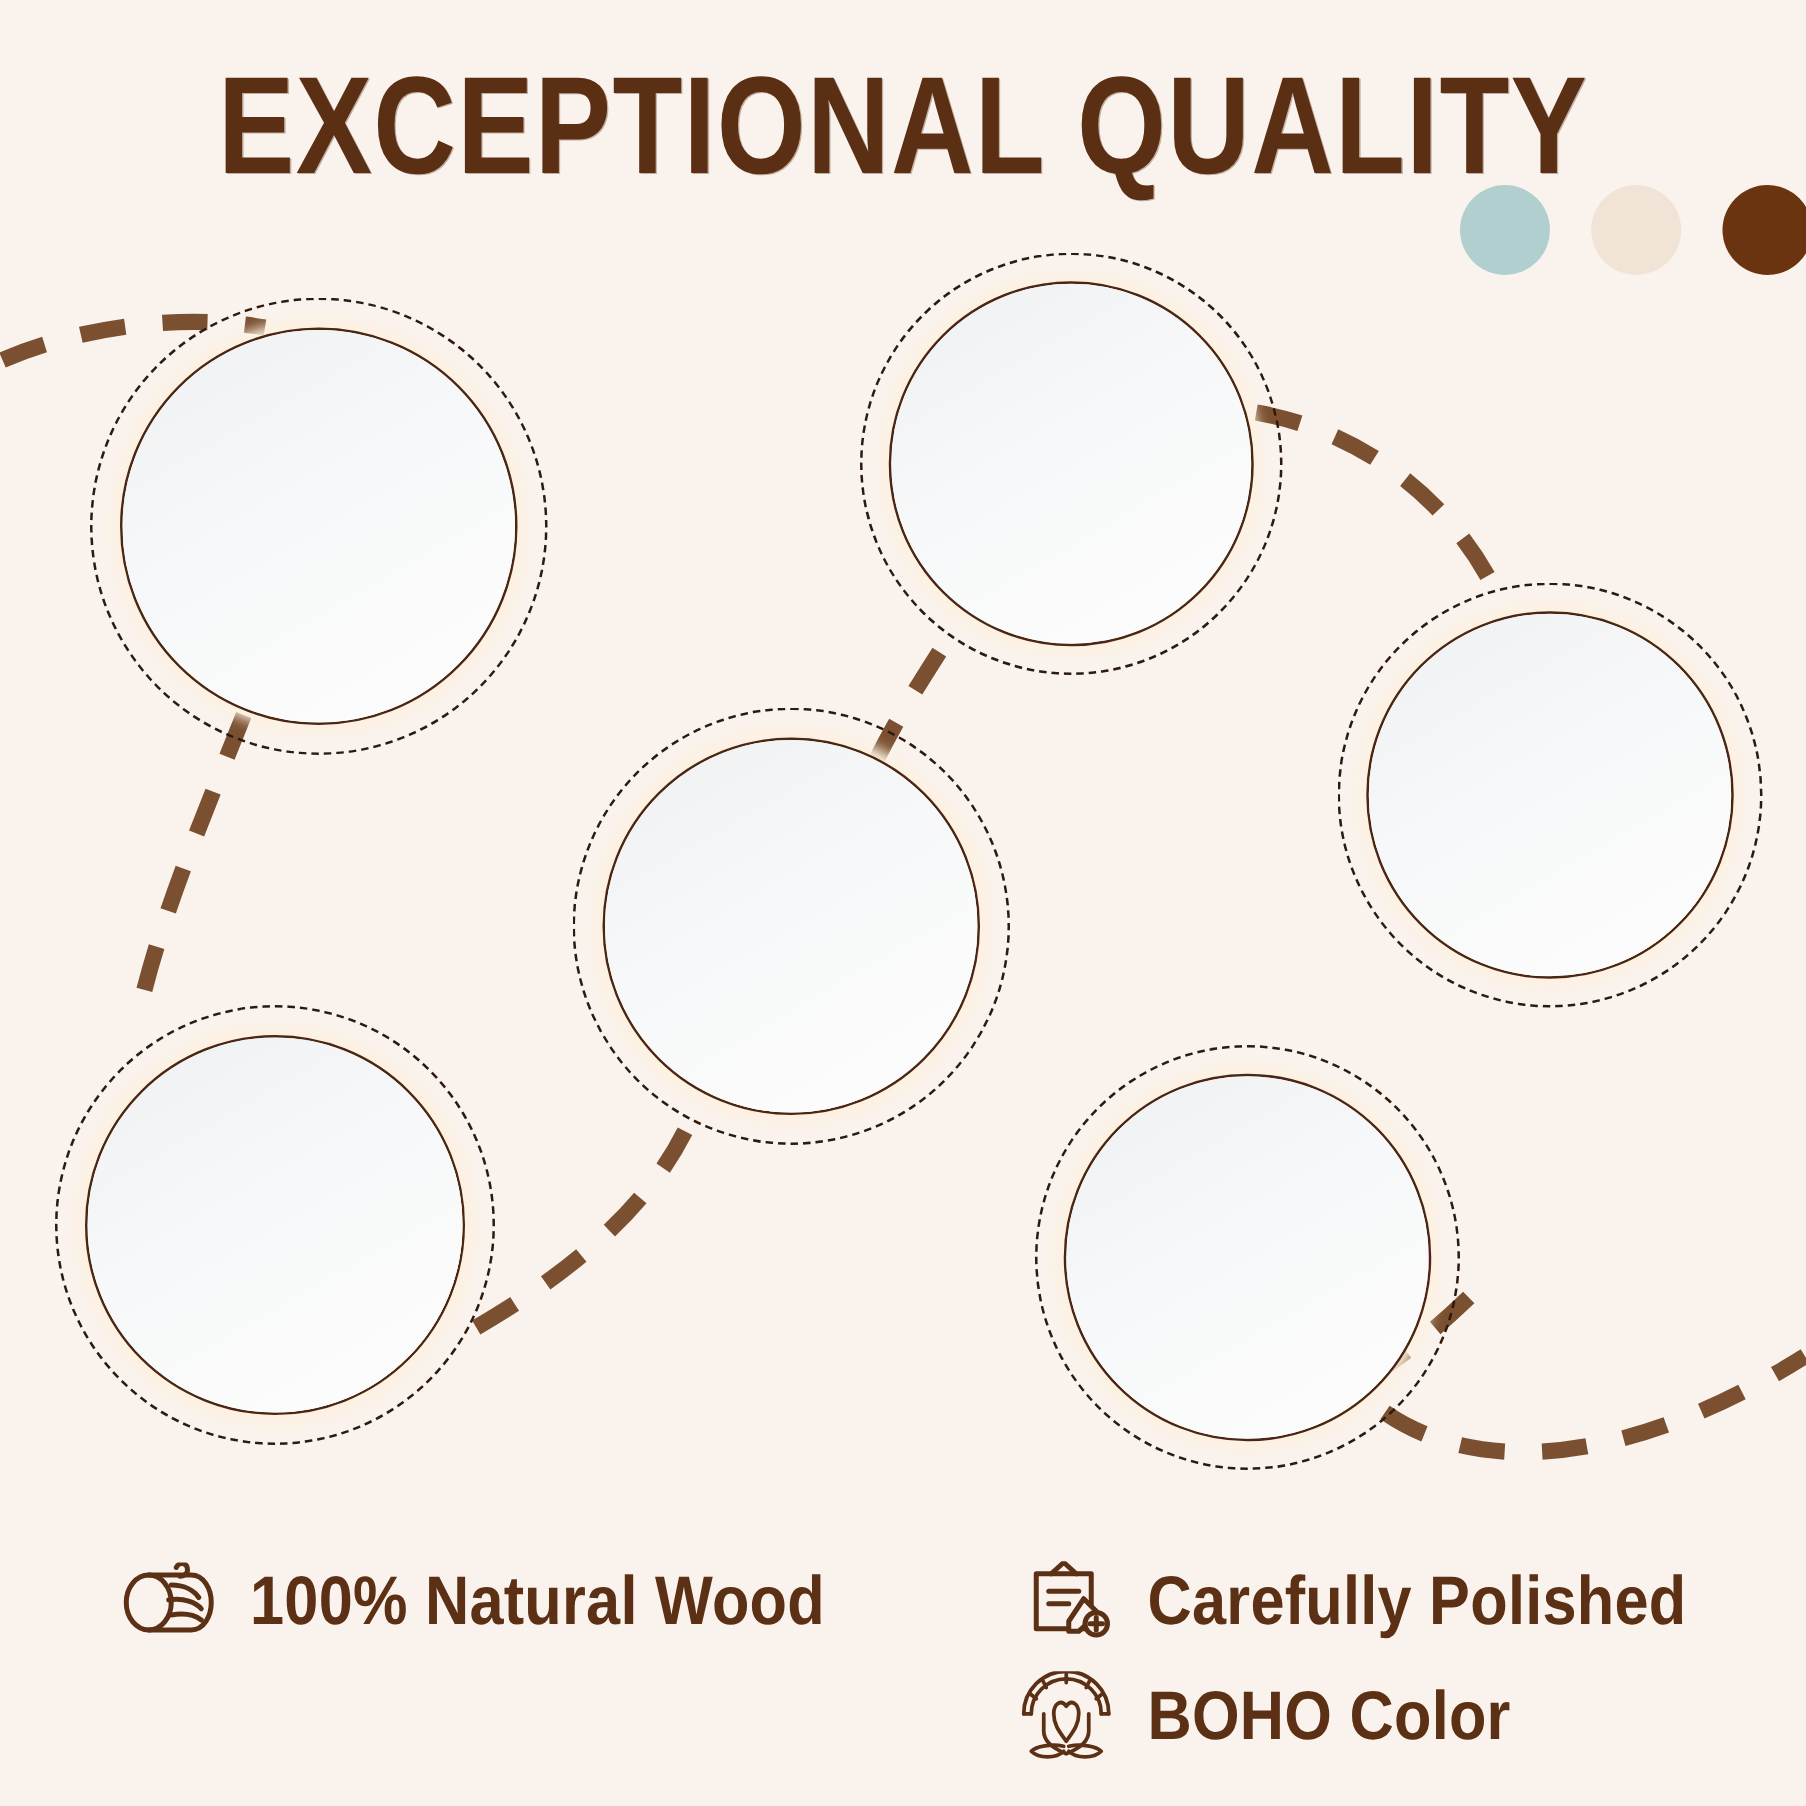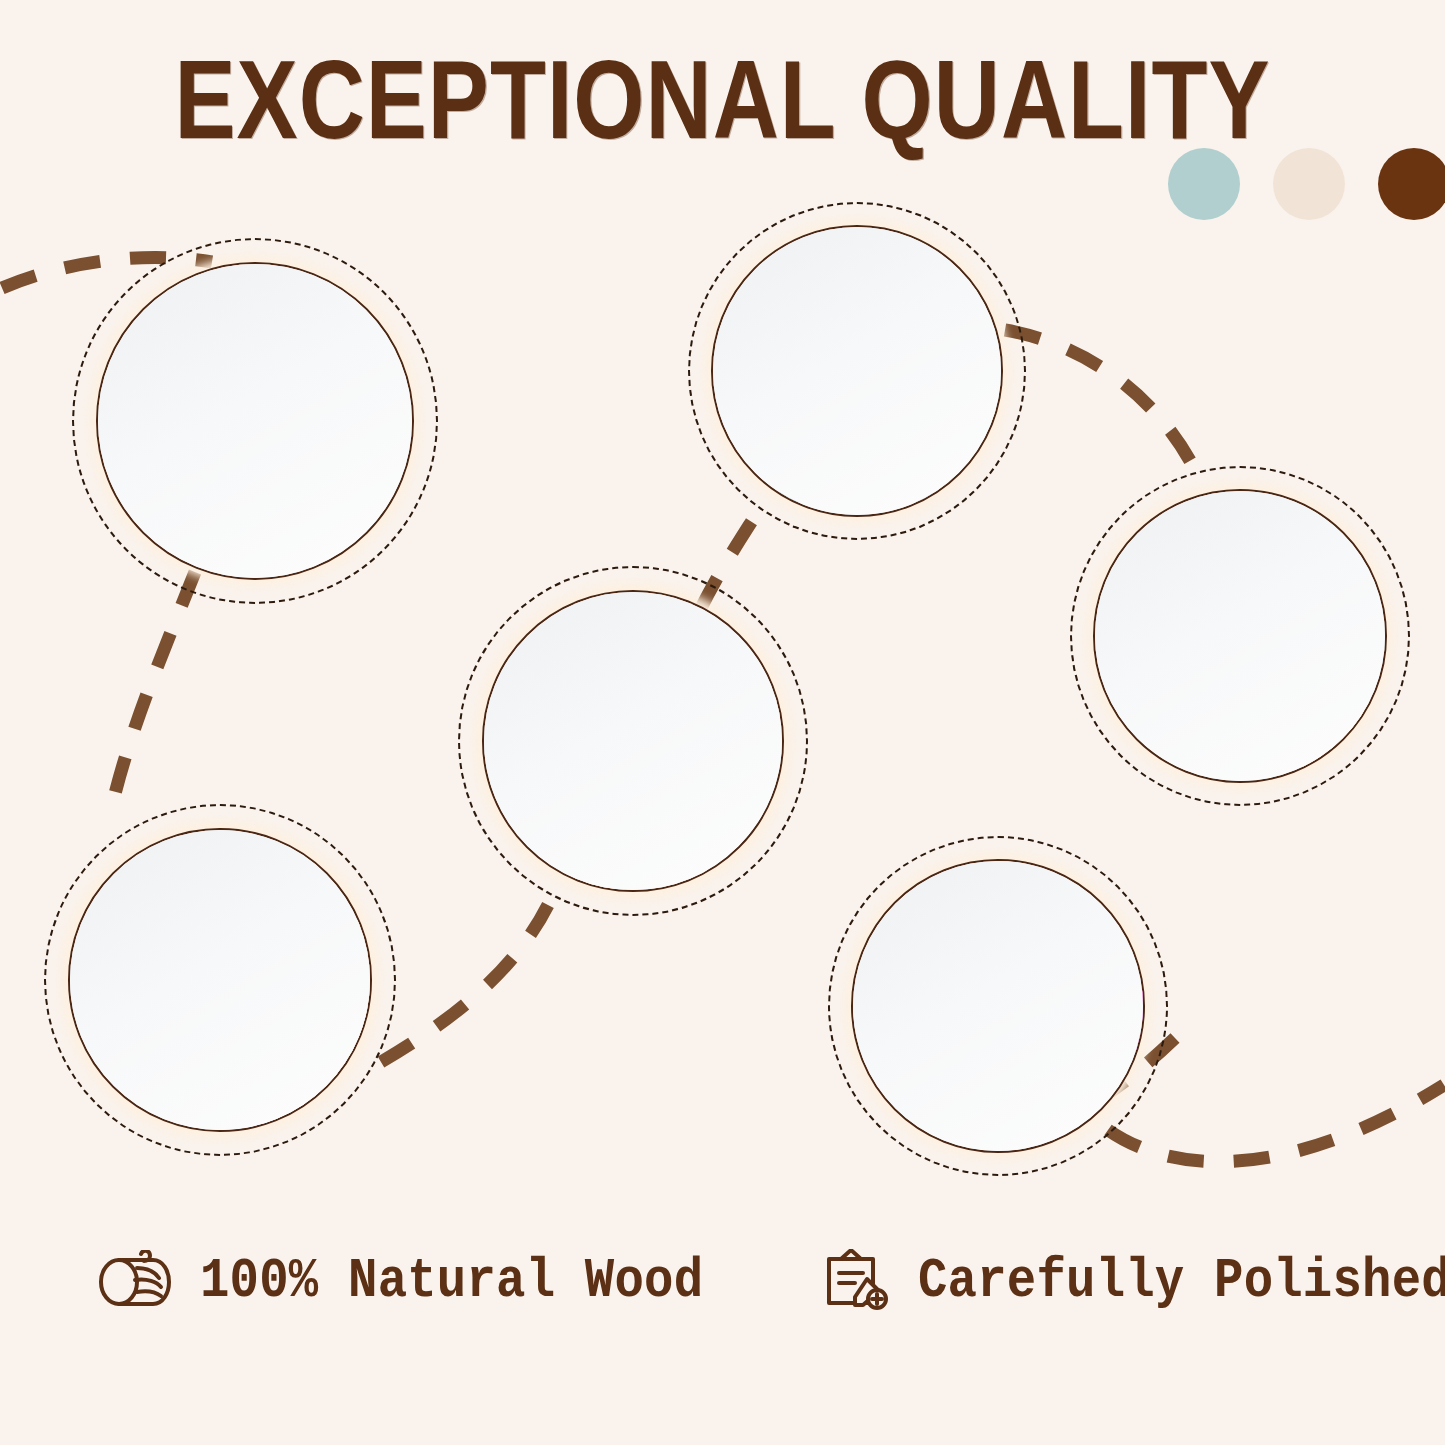--- a/index.html
+++ b/index.html
@@ -53,21 +53,21 @@
   .pc .photo .inner{position:absolute;inset:0;overflow:hidden;}
 
   
   .bg-soft{position:absolute;inset:0;
     background:linear-gradient(150deg,#eef0f2 0%,#f7f8f9 45%,#fdfdfd 100%);}
 
   
   #connectors{position:absolute;inset:0;width:1445px;height:1445px;}
 
   
-  .features{position:absolute;left:0;top:1235px;width:1445px;height:185px;font-family:Liberation Mono, monospace;}
+  .features{position:absolute;left:0;top:1235px;width:1445px;height:185px;}
   .fcol{position:absolute;}
   .fcol.left{left:92px;width:660px;}
   .fcol.right{left:810px;width:620px;}
   .frow{display:flex;align-items:center;height:92px;}
   .frow .ficon{width:86px;height:72px;flex:0 0 86px;display:flex;align-items:center;justify-content:center;}
   .frow .flabel{
     font-weight:bold;
     font-size:49px;
     color:#5b3014;
     letter-spacing:.2px;
@@ -415,16 +415,37 @@
               <path d="M24,34 L40,34"></path>
               <path d="M52,30 L64,42 L48,56 L40,56 L40,48 Z" fill="#faf3ed"></path>
               <circle cx="62" cy="50" r="9" fill="#faf3ed"></circle>
               <path d="M62,45 L62,55 M57,50 L67,50"></path>
             </g>
           </svg>
         </span>
         <span class="flabel">Carefully Polished</span>
       </div>
 
+      <div class="frow">
+        <span class="ficon">
+          <svg width="76" height="72" viewBox="0 0 76 72">
+            <g fill="none" stroke="#5b3014" stroke-width="3" stroke-linecap="round" stroke-linejoin="round">
+
+              <path d="M10,34 A28,28 0 0 1 66,34"></path>
+              <path d="M4,34 A34,34 0 0 1 72,34"></path>
+              <path d="M10,34 L4,34 M14,22 L9,18 M22,13 L19,7 M38,9 L38,2
+                       M54,13 L57,7 M62,22 L67,18 M66,34 L72,34"></path>
+
+              <path d="M20,34 L20,48 C20,56 28,62 38,66 C48,62 56,56 56,48 L56,34"></path>
+
+              <path d="M28,34 C28,26 34,22 38,28 C42,22 48,26 48,34 C48,44 42,50 38,56 C34,50 28,44 28,34 Z"></path>
+
+              <path d="M36,60 C26,58 14,60 10,64 C16,70 30,70 36,64"></path>
+              <path d="M40,60 C50,58 62,60 66,64 C60,70 46,70 40,64"></path>
+            </g>
+          </svg>
+        </span>
+        <span class="flabel">BOHO Color</span>
+      </div>
     </div>
   </div>
 
 </div>
 
 </body></html>

